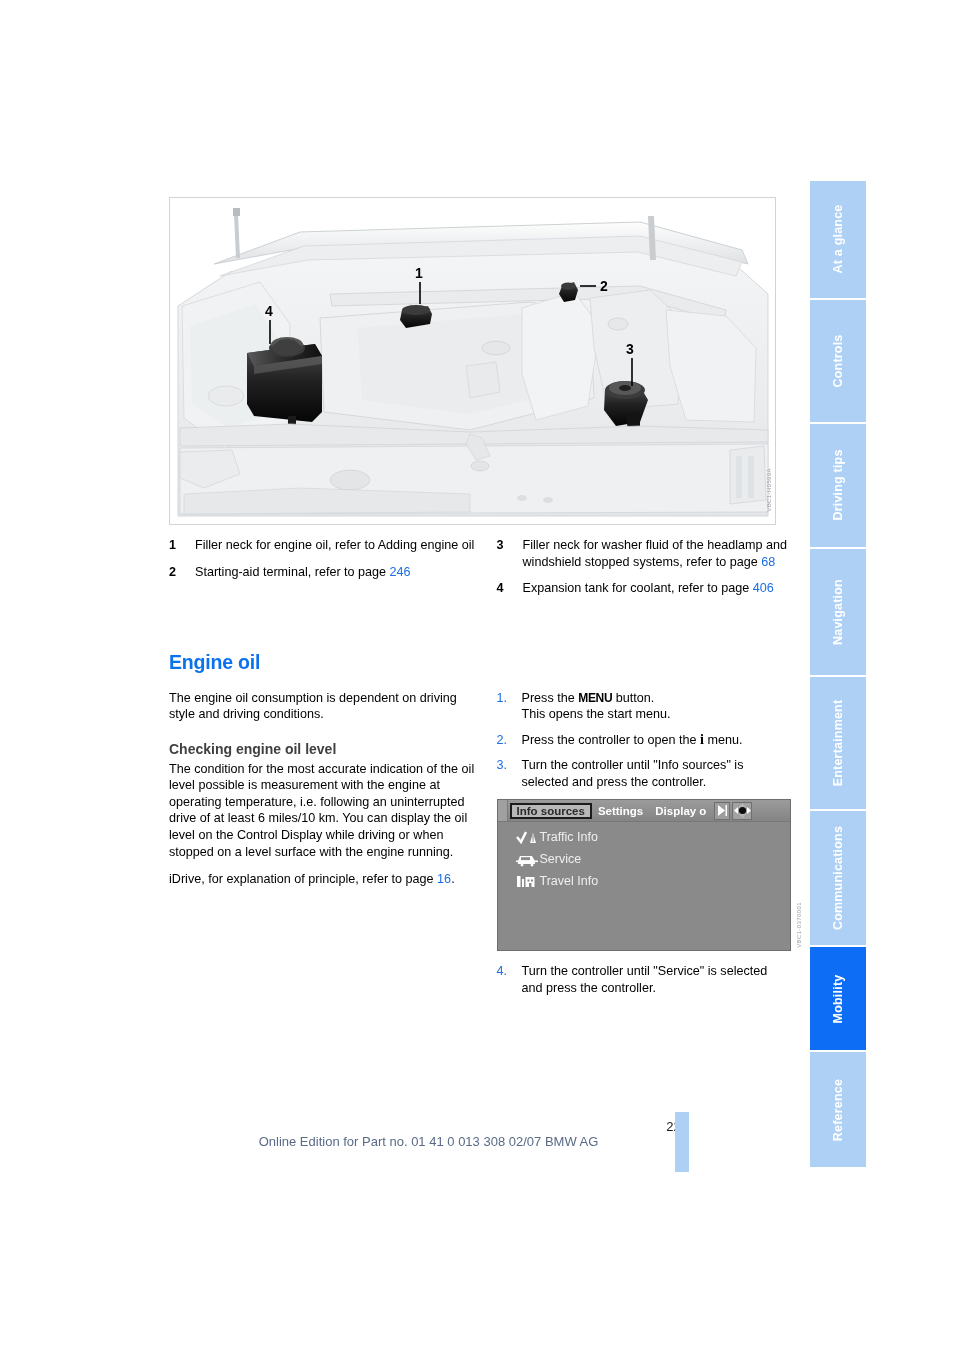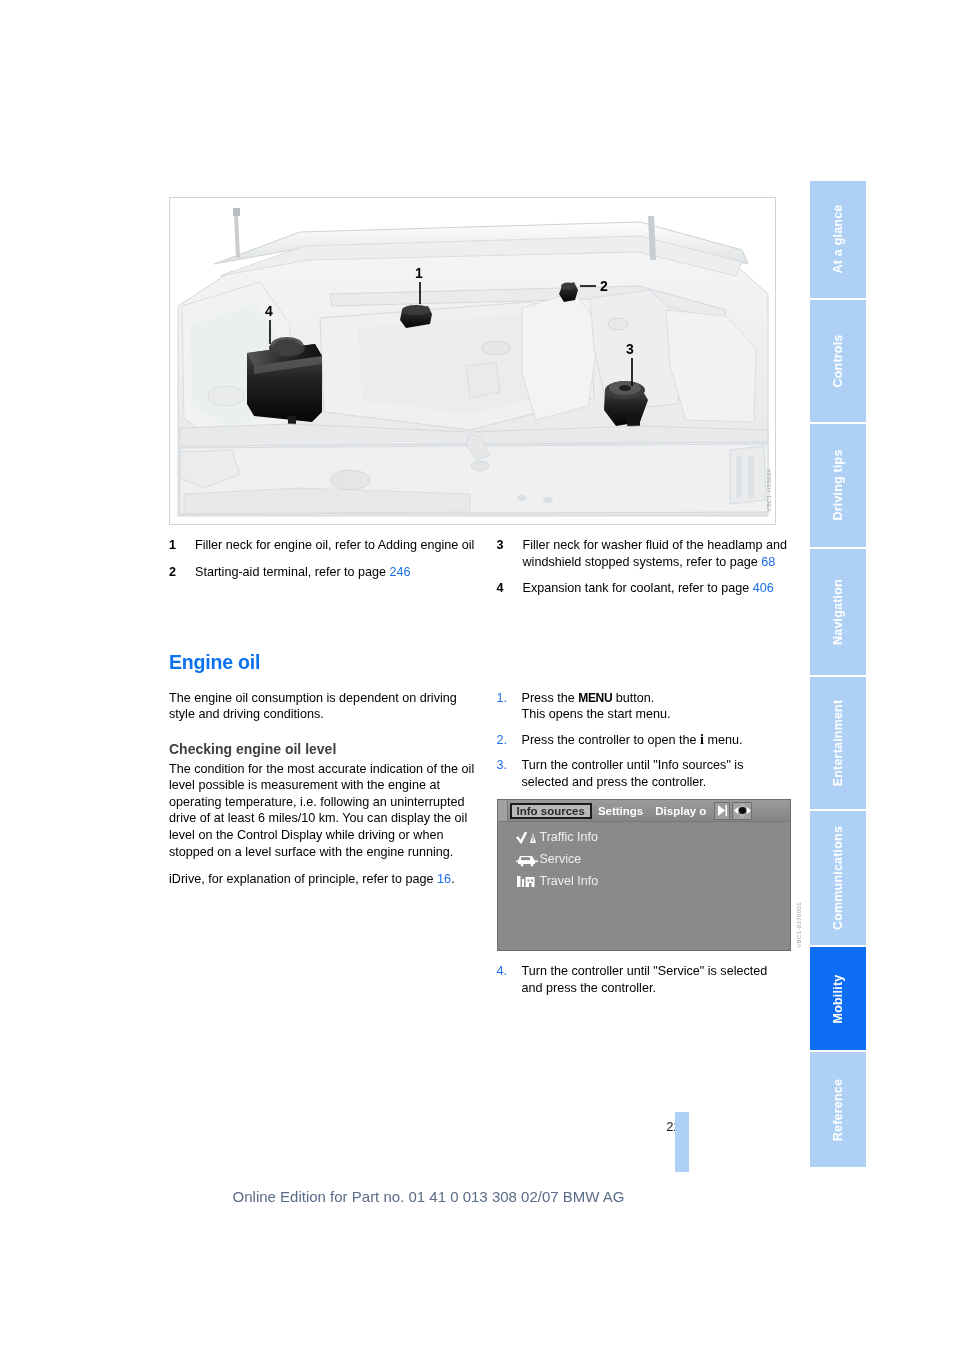--- a/index.html
+++ b/index.html
@@ -243,24 +243,24 @@
   .page-number {
     position: absolute;
     left: 640px; top: 1119px;
     width: 48px;
     text-align: right;
     font-size: 13px;
     color: #1a1a1a;
   }
   .footer-note {
     position: absolute;
-    left: 169px; top: 1188px;
+    left: 169px; top: 1134px;
     width: 519px;
     text-align: center;
-    font-size: 15px;
+    font-size: 13px;
     color: #5a6b87;
   }
   .footer-bar {
     position: absolute;
     left: 675px; top: 1112px;
     width: 14px; height: 60px;
     background: #aed0f5;
   }
 </style>
 </head>

